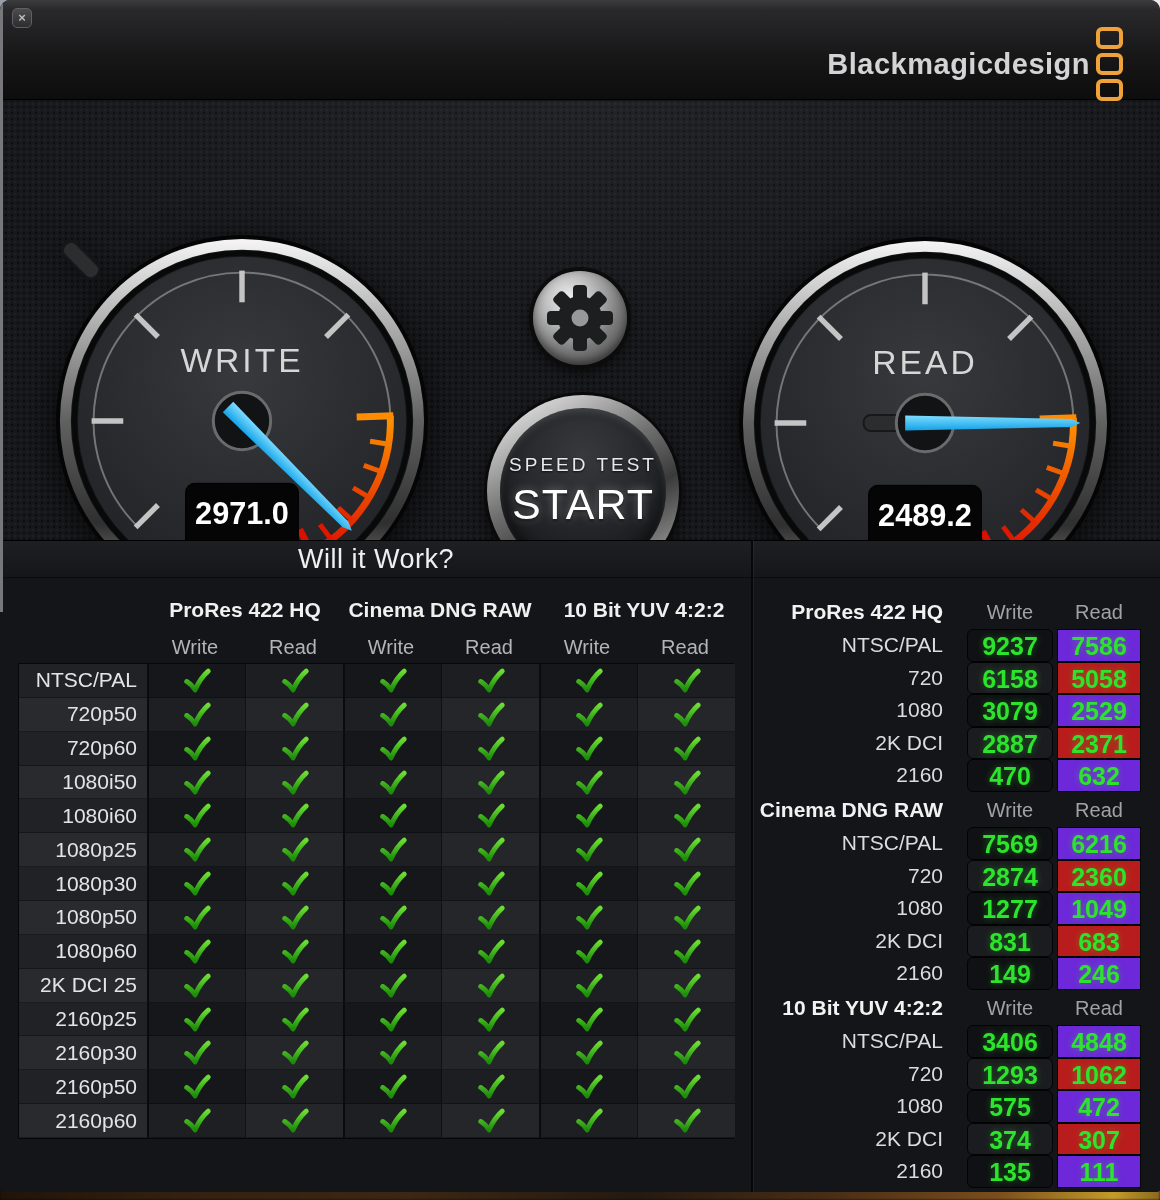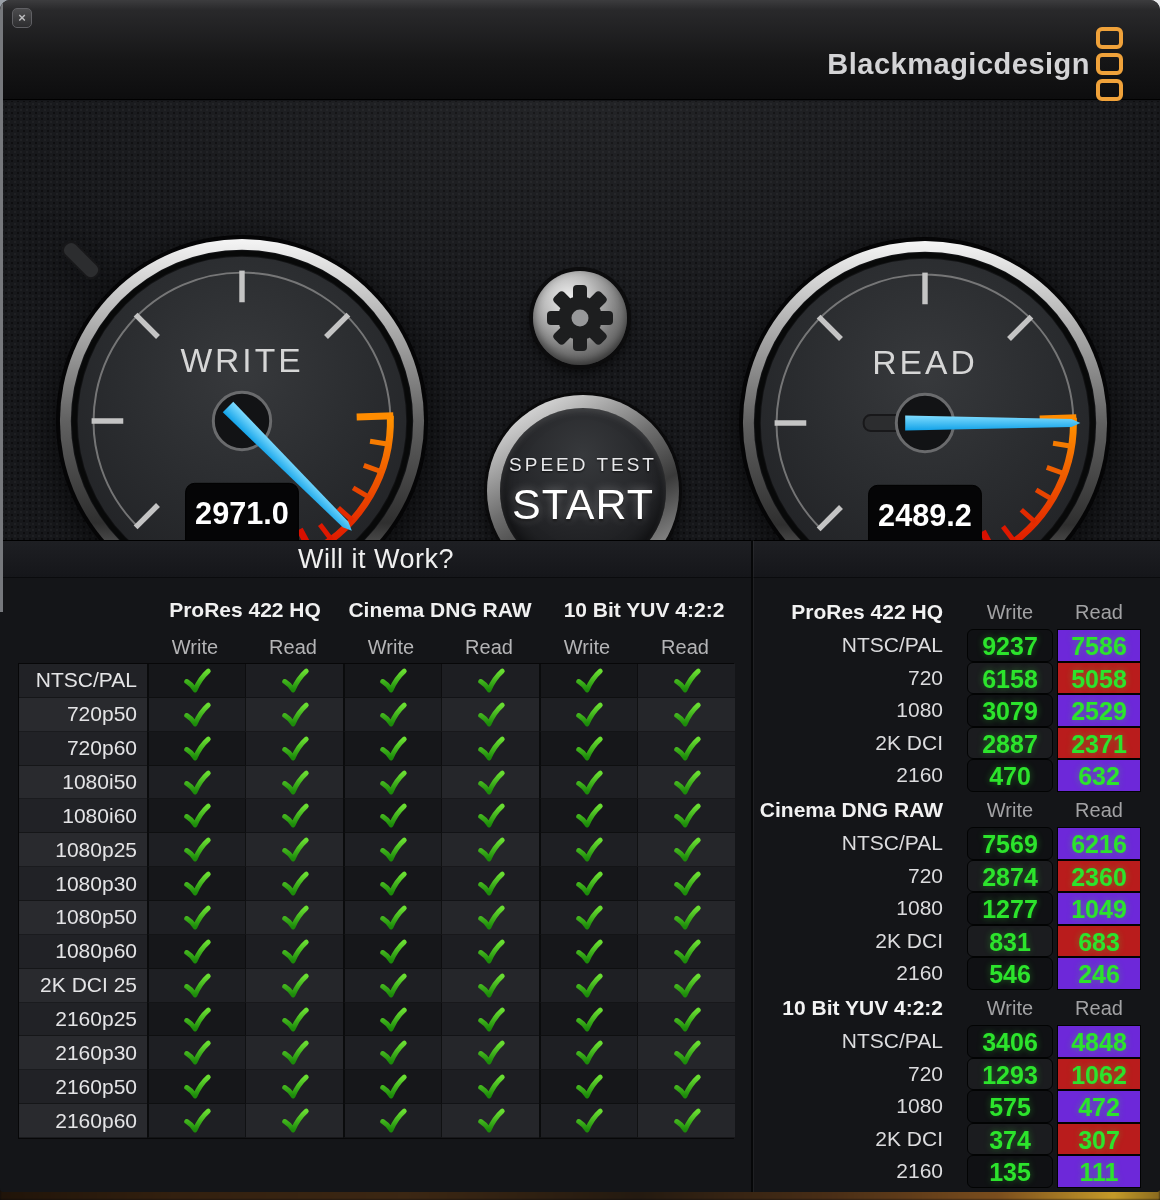--- a/index.html
+++ b/index.html
@@ -796,21 +796,21 @@
           </div>
           <div class="hf-row">
             <div class="hf-label-col hf-format">2K DCI</div>
             <div class="hf-gap"></div>
             <div class="hf-cell write even">831</div>
             <div class="hf-cell read even">683</div>
           </div>
           <div class="hf-row">
             <div class="hf-label-col hf-format">2160</div>
             <div class="hf-gap"></div>
-            <div class="hf-cell write odd">546</div>
+            <div class="hf-cell write odd">149</div>
             <div class="hf-cell read odd">246</div>
           </div>
         </div>
         <div class="hf-section" style="top: 413px;">
           <div class="hf-row header">
             <div class="hf-label-col hf-codec">10 Bit YUV 4:2:2</div>
             <div class="hf-gap"></div>
             <div class="hf-colhead write">Write</div>
             <div class="hf-colhead read">Read</div>
           </div>

